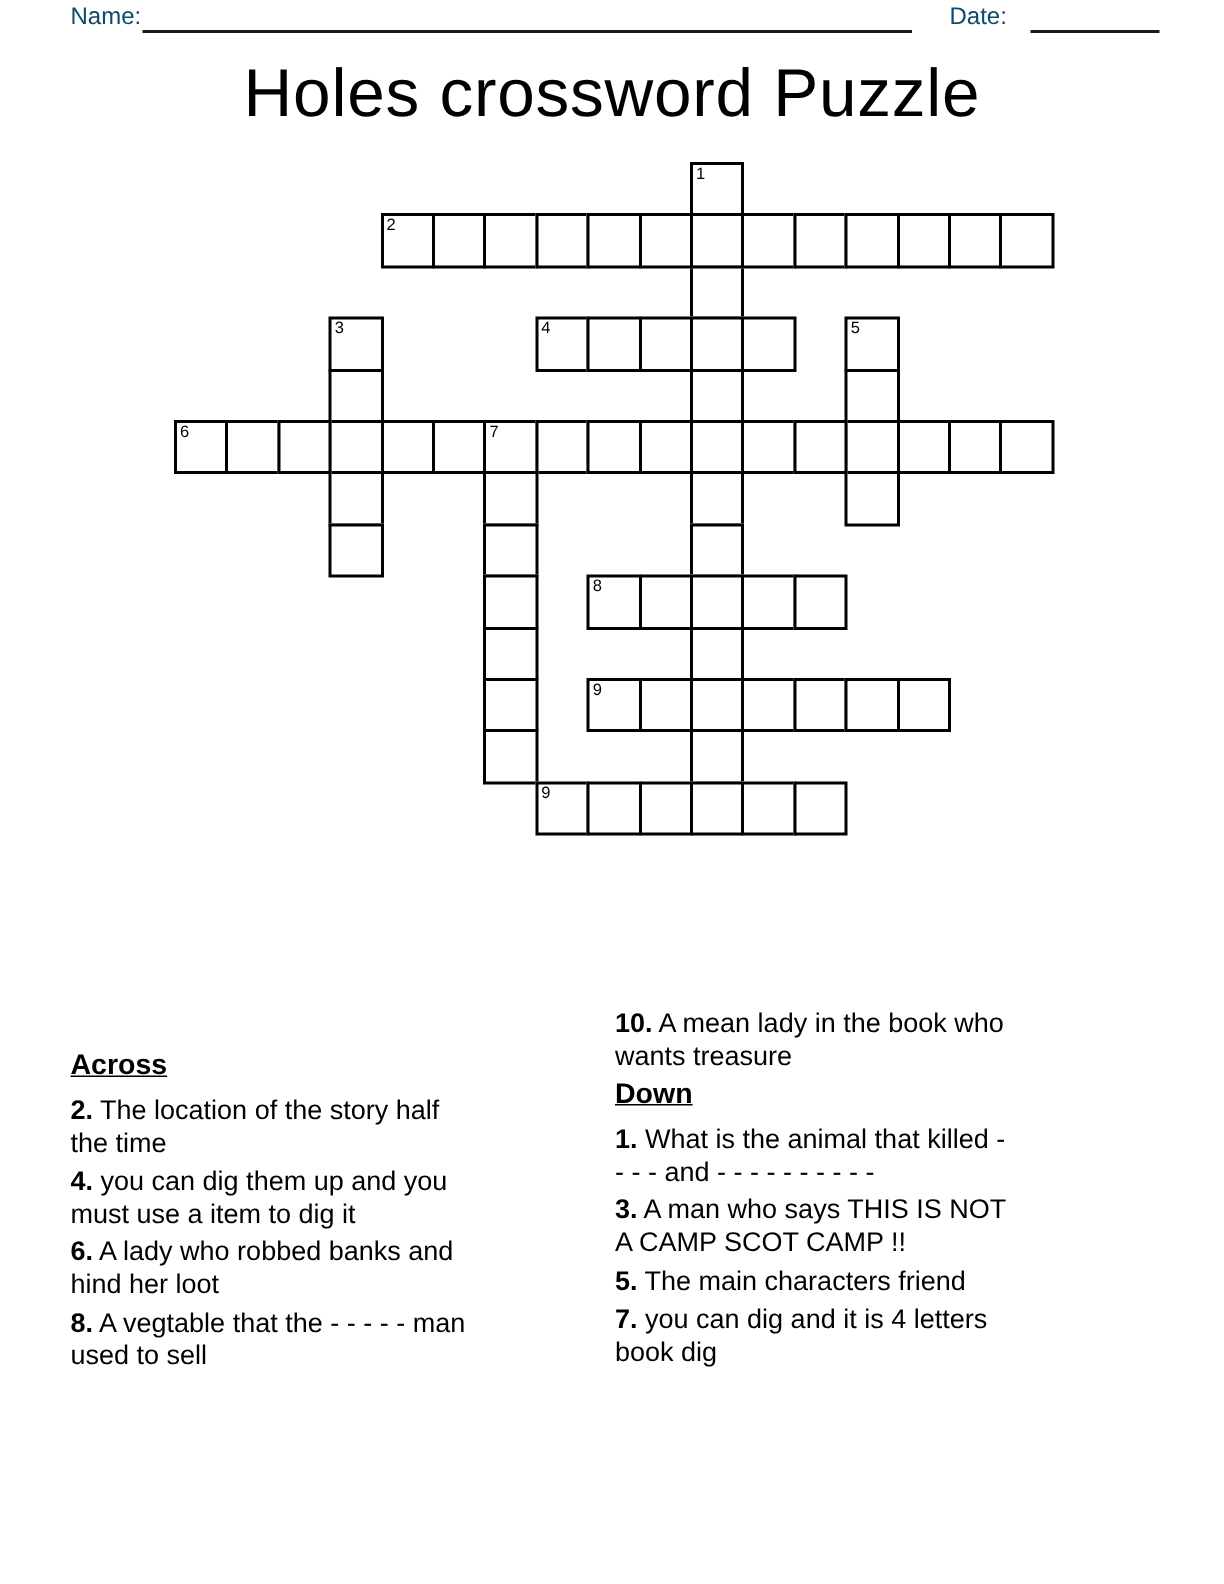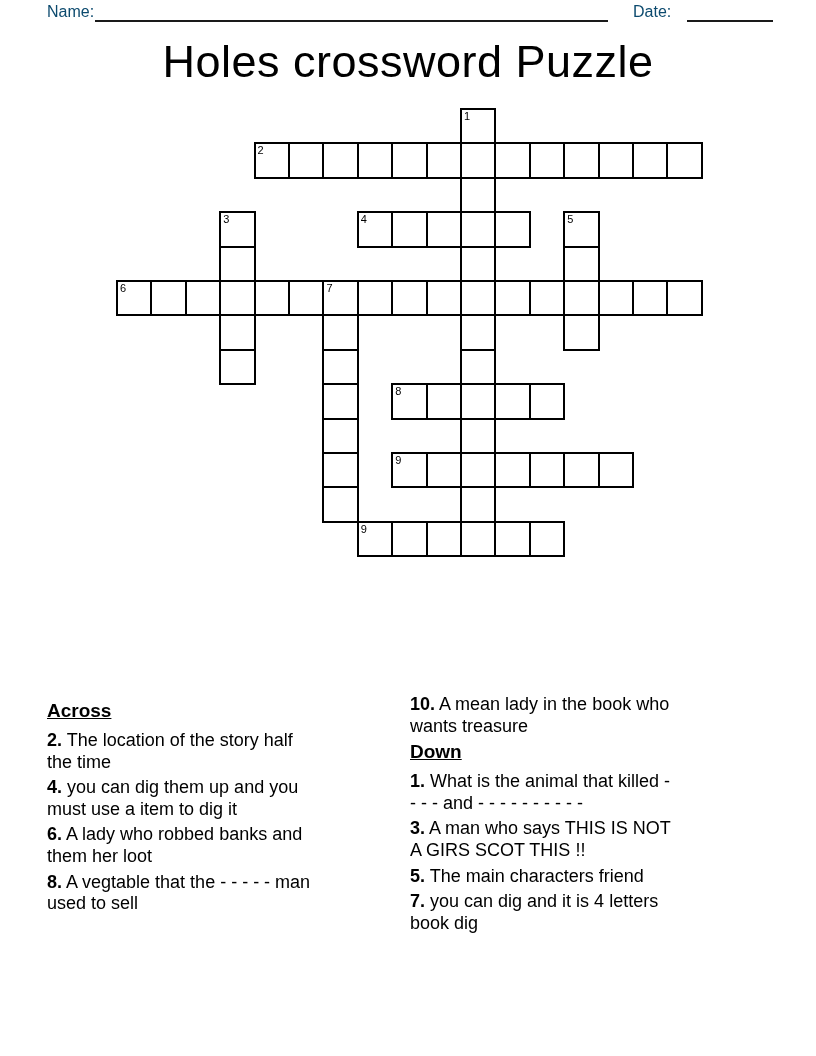--- a/index.html
+++ b/index.html
@@ -30,21 +30,21 @@
     position:absolute; box-sizing:border-box;
     border:2px solid #000000; background:#ffffff;
   }
   .cellnum {
     position:absolute; top:1px; left:2px;
     font-size:11px; line-height:11px; color:#000;
   }
   
   .clue-col { position:absolute; font-size:18px; line-height:21.6px; }
   #clues-left  { left:47px;  top:700px; width:356px; }
-  #clues-right { left:410px; top:694px; width:380px; }
+  #clues-right { left:410px; top:672px; width:380px; }
   .clue-heading {
     font-size:19px; font-weight:bold; text-decoration:underline;
     line-height:22px; margin-bottom:8px;
   }
   .clue { margin-bottom:4px; }
   .clue-line { white-space:nowrap; }
   .clue-num { font-weight:bold; }
 </style>
 </head>
 <body>
@@ -157,40 +157,40 @@
     <div class="clue">
       <div class="clue-line"><span class="clue-num">2.</span> The location of the story half</div>
       <div class="clue-line">the time</div>
     </div>
     <div class="clue">
       <div class="clue-line"><span class="clue-num">4.</span> you can dig them up and you</div>
       <div class="clue-line">must use a item to dig it</div>
     </div>
     <div class="clue">
       <div class="clue-line"><span class="clue-num">6.</span> A lady who robbed banks and</div>
-      <div class="clue-line">them her loot</div>
+      <div class="clue-line">hind her loot</div>
     </div>
     <div class="clue">
       <div class="clue-line"><span class="clue-num">8.</span> A vegtable that the - - - - - man</div>
       <div class="clue-line">used to sell</div>
     </div>
   </div>
 <div class="clue-col" id="clues-right">
     <div class="clue">
       <div class="clue-line"><span class="clue-num">10.</span> A mean lady in the book who</div>
       <div class="clue-line">wants treasure</div>
     </div>
     <div class="clue-heading">Down</div>
     <div class="clue">
       <div class="clue-line"><span class="clue-num">1.</span> What is the animal that killed -</div>
       <div class="clue-line">- - - and - - - - - - - - - -</div>
     </div>
     <div class="clue">
       <div class="clue-line"><span class="clue-num">3.</span> A man who says THIS IS NOT</div>
-      <div class="clue-line">A GIRS SCOT THIS !!</div>
+      <div class="clue-line">A CAMP SCOT CAMP !!</div>
     </div>
     <div class="clue">
       <div class="clue-line"><span class="clue-num">5.</span> The main characters friend</div>
     </div>
     <div class="clue">
       <div class="clue-line"><span class="clue-num">7.</span> you can dig and it is 4 letters</div>
       <div class="clue-line">book dig</div>
     </div>
   </div>
 

